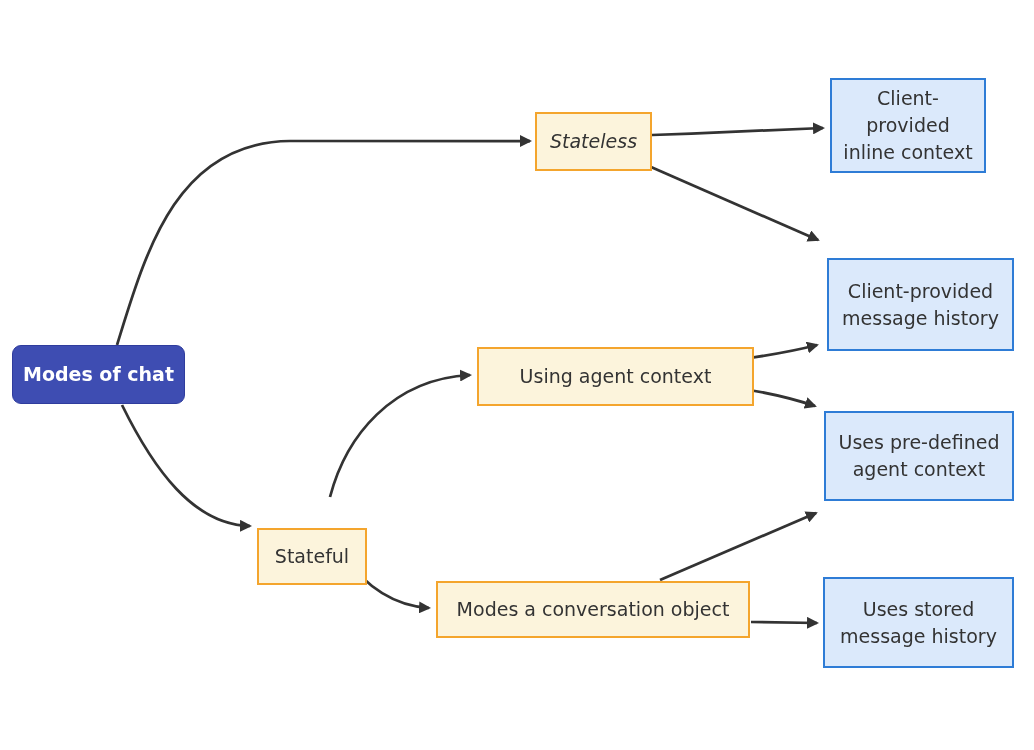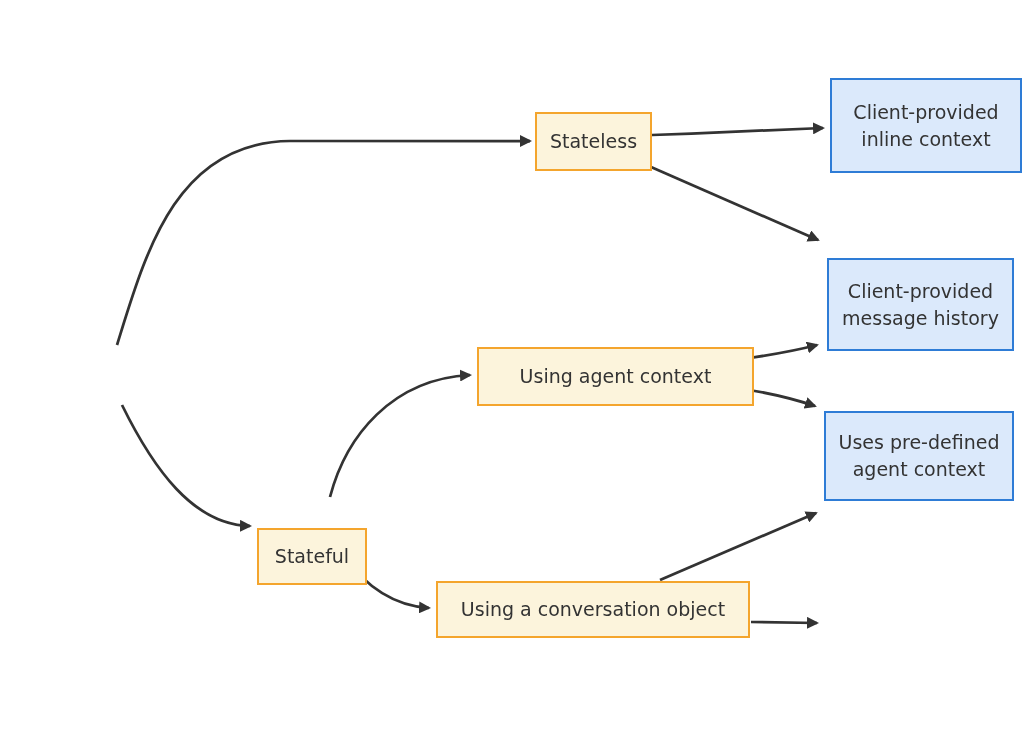--- a/index.html
+++ b/index.html
@@ -72,43 +72,49 @@
     <path class="edge" d="M 652 135 C 710 133 770 130 823 128" marker-end="url(#arrow)"></path>
     <path class="edge" d="M 651 167 L 818 240" marker-end="url(#arrow)"></path>
     <path class="edge" d="M 330 497 C 346 436 392 379 470 375" marker-end="url(#arrow)"></path>
     <path class="edge" d="M 343 555 C 368 590 396 606 429 608" marker-end="url(#arrow)"></path>
     <path class="edge" d="M 712 363 C 762 357 794 351 817 345" marker-end="url(#arrow)"></path>
     <path class="edge" d="M 712 385 C 762 390 794 399 815 406" marker-end="url(#arrow)"></path>
     <path class="edge" d="M 660 580 L 816 513" marker-end="url(#arrow)"></path>
     <path class="edge" d="M 751 622 L 817 623" marker-end="url(#arrow)"></path>
   </svg>
 
+  <div class="node root" style="left:12px; top:345px; width:173px; height:59px;">
+    <span>Modes of chat</span>
+  </div>
 
-  <div class="node branch" style="left:535px; top:112px; width:117px; height:59px;">
+  <div class="node branch" style="left:535px; top:112px; width:117px; height:59px;font-style:italic;">
     <span>Stateless</span>
   </div>
 
   <div class="node branch" style="left:257px; top:497px; width:110px; height:57px;margin-top:31px;">
     <span>Stateful</span>
   </div>
 
   <div class="node branch" style="left:477px; top:347px; width:277px; height:59px;">
     <span>Using agent context</span>
   </div>
 
   <div class="node branch" style="left:436px; top:581px; width:314px; height:57px;">
-    <span>Using a conversation object</span>
+    <span>Modes a conversation object</span>
   </div>
 
-  <div class="node leaf" style="left:830px; top:78px; width:192px; height:95px;">
+  <div class="node leaf" style="left:830px; top:78px; width:156px; height:95px;">
     <span>Client-provided inline context</span>
   </div>
 
   <div class="node leaf" style="left:827px; top:246px; width:187px; height:93px;margin-top:12px;">
     <span>Client-provided message history</span>
   </div>
 
   <div class="node leaf" style="left:824px; top:411px; width:190px; height:90px;">
     <span>Uses pre-defined agent context</span>
   </div>
 
+  <div class="node leaf" style="left:823px; top:577px; width:191px; height:91px;">
+    <span>Uses stored message history</span>
+  </div>
 
 </div>
 
 </body></html>

